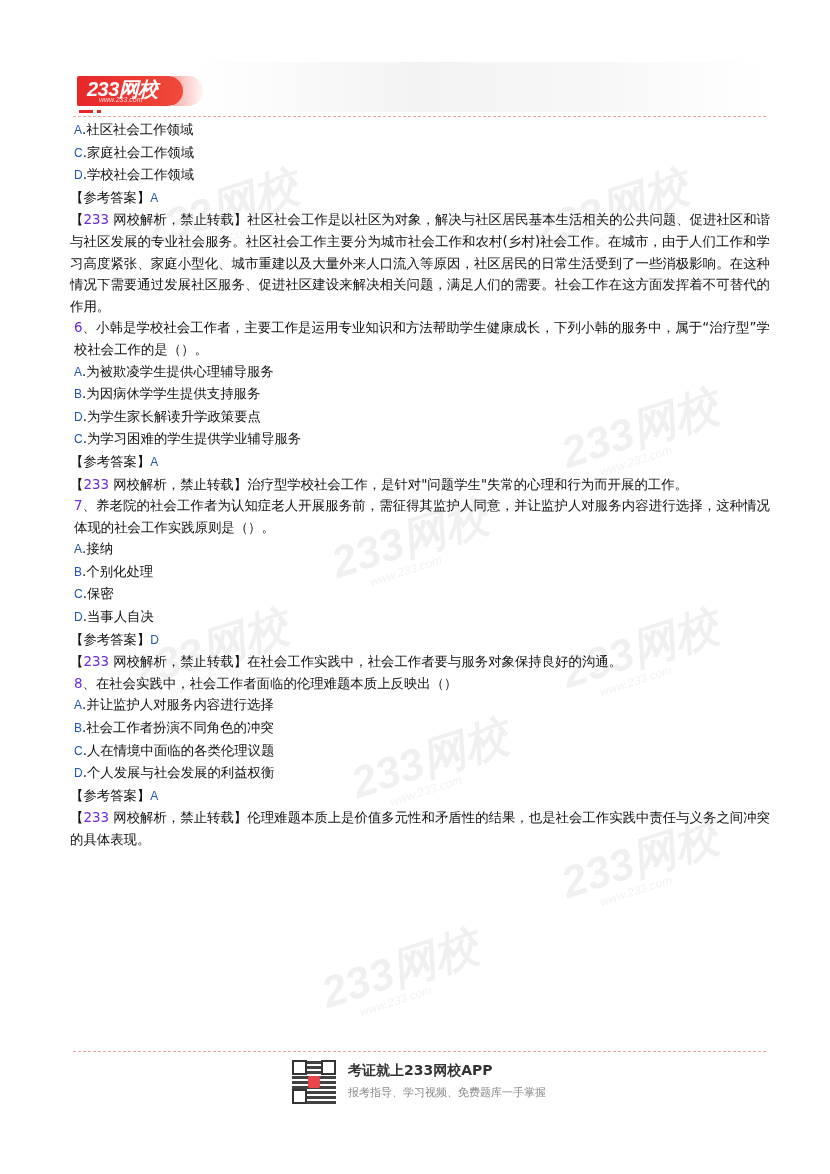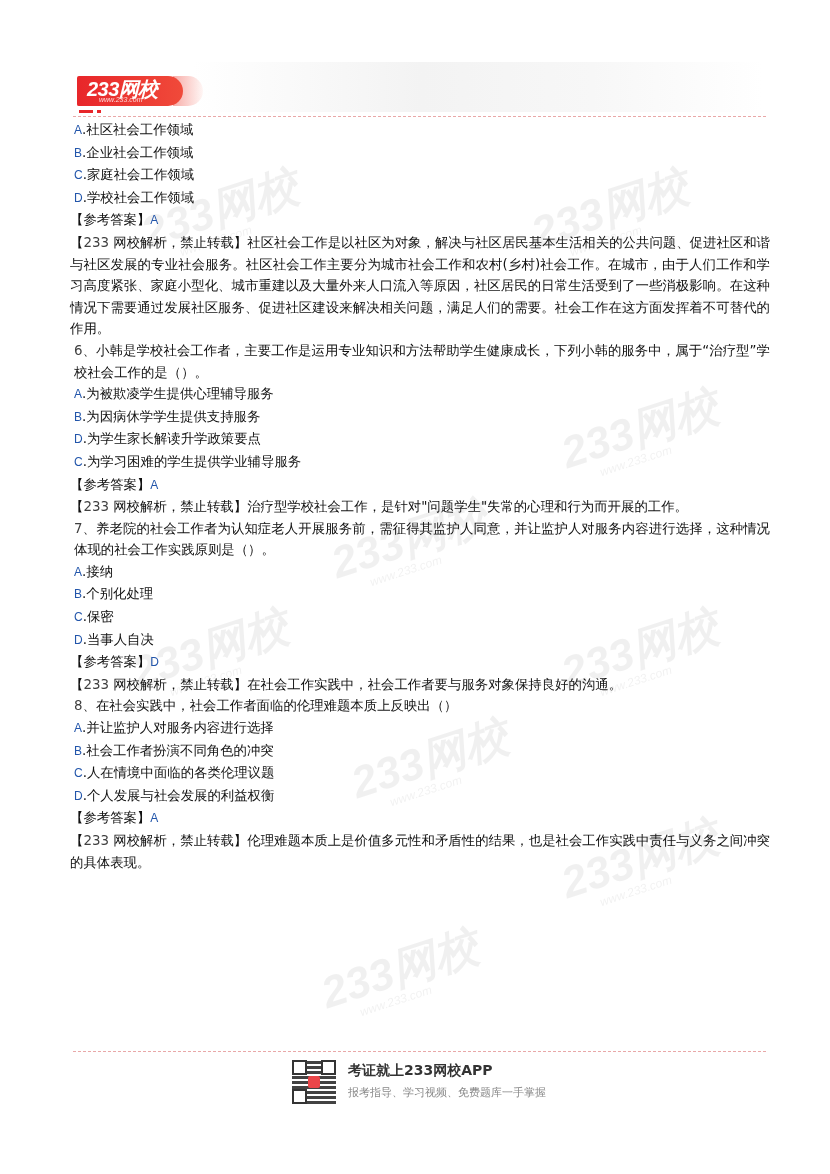--- a/index.html
+++ b/index.html
@@ -17,21 +17,21 @@
   .logo-url { position:absolute; left:22px; top:20px; font-size:7px; color:#ffd9d9; font-style:italic;
       font-family:"Liberation Sans", sans-serif; }
   .logo-dash { position:absolute; top:48px; height:3px; background:#e8262a; }
   .tagline { position:absolute; right:12px; top:12px; text-align:right; font-size:11.5px; line-height:17px; color:#444;
       font-family:"DejaVu Sans", sans-serif; }
   .rule { position:absolute; left:73px; width:693px; border-top:1px dashed #e9a8a8; }
   .content { position:absolute; left:74px; top:119px; width:696px; font-size:13.4px; line-height:21.6px; }
   .line { white-space:nowrap; }
   .para { text-align:justify; text-align-last:left; }
   .letter { color:#2255aa; font-family:"Liberation Sans", sans-serif; font-size:12px; }
-  .num { color:#404040; }
+  .num { color:#6d28d9; }
   .brk { margin-left:-4px; }
   .watermark { position:absolute; font-family:"Liberation Sans", sans-serif; font-weight:bold; font-style:italic;
       color:rgba(0,0,0,0.06); font-size:44px; transform:rotate(-18deg); pointer-events:none; }
   .watermark small { display:block; font-size:12px; font-weight:normal; margin-left:30px; margin-top:-8px; }
   .footer { position:absolute; left:292px; top:1060px; width:300px; height:50px;padding-left:32px; }
   .qr { position:absolute; left:0; top:0; width:44px; height:44px;
       background:
         repeating-linear-gradient(0deg, #222 0 3px, #fff 3px 5px),
         #fff; opacity:0.85; }
   .qr::before { content:""; position:absolute; left:16px; top:16px; width:12px; height:12px; background:#e8262a; border-radius:2px; }
@@ -61,21 +61,20 @@
 <div class="watermark" style="left:130px;top:620px;"><span>233网校</span><small>www.233.com</small></div>
 <div class="watermark" style="left:560px;top:620px;"><span>233网校</span><small>www.233.com</small></div>
 <div class="watermark" style="left:350px;top:730px;"><span>233网校</span><small>www.233.com</small></div>
 <div class="watermark" style="left:560px;top:830px;"><span>233网校</span><small>www.233.com</small></div>
 <div class="watermark" style="left:320px;top:940px;"><span>233网校</span><small>www.233.com</small></div>
 
 <div class="content">
 
   <div>
     <div class="line"><span class="letter">A</span><span>.社区社会工作领域</span></div>
-    <div class="line"><span class="letter">B</span><span>.企业社会工作领域</span></div>
     <div class="line"><span class="letter">C</span><span>.家庭社会工作领域</span></div>
     <div class="line"><span class="letter">D</span><span>.学校社会工作领域</span></div>
     <div class="line brk"><span>【参考答案】</span><span class="letter">A</span></div>
     <div class="para brk"><span>【</span><span class="num">233</span><span> 网校解析，禁止转载】</span><span>社区社会工作是以社区为对象，解决与社区居民基本生活相关的公共问题、促进社区和谐与社区发展的专业社会服务。社区社会工作主要分为城市社会工作和农村(乡村)社会工作。在城市，由于人们工作和学习高度紧张、家庭小型化、城市重建以及大量外来人口流入等原因，社区居民的日常生活受到了一些消极影响。在这种情况下需要通过发展社区服务、促进社区建设来解决相关问题，满足人们的需要。社会工作在这方面发挥着不可替代的作用。</span></div>
   </div>
 
   <div>
     <div class="para"><span class="num">6</span><span>、小韩是学校社会工作者，主要工作是运用专业知识和方法帮助学生健康成长，下列小韩的服务中，属于“治疗型”学校社会工作的是（）。</span></div>
     <div class="line"><span class="letter">A</span><span>.为被欺凌学生提供心理辅导服务</span></div>
     <div class="line"><span class="letter">B</span><span>.为因病休学学生提供支持服务</span></div>

